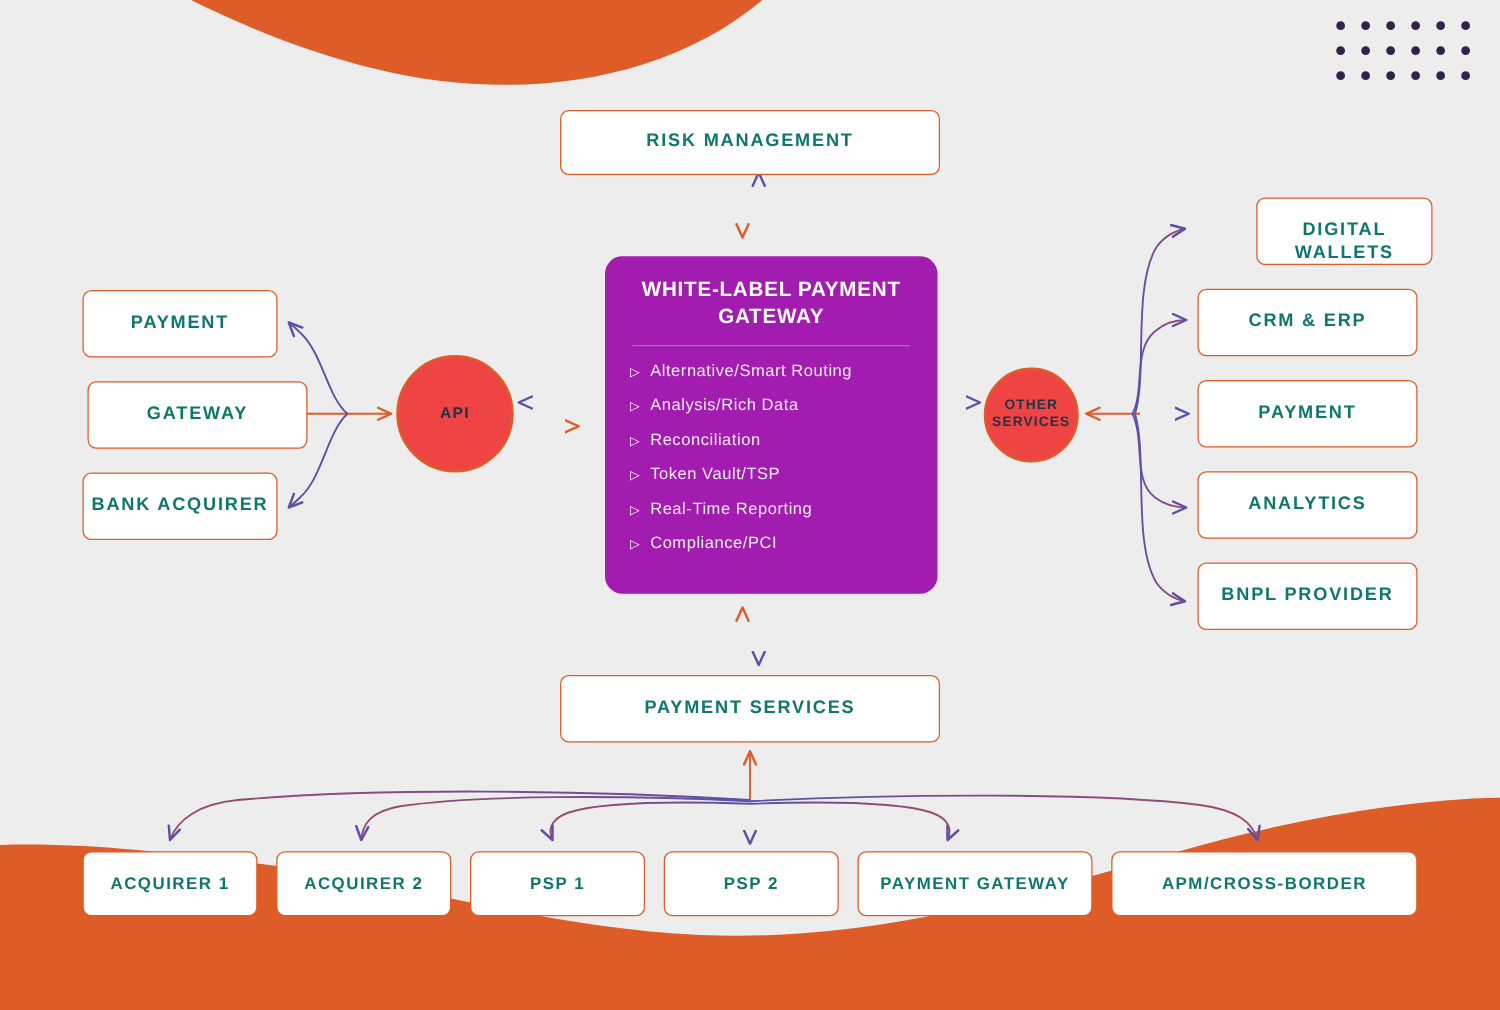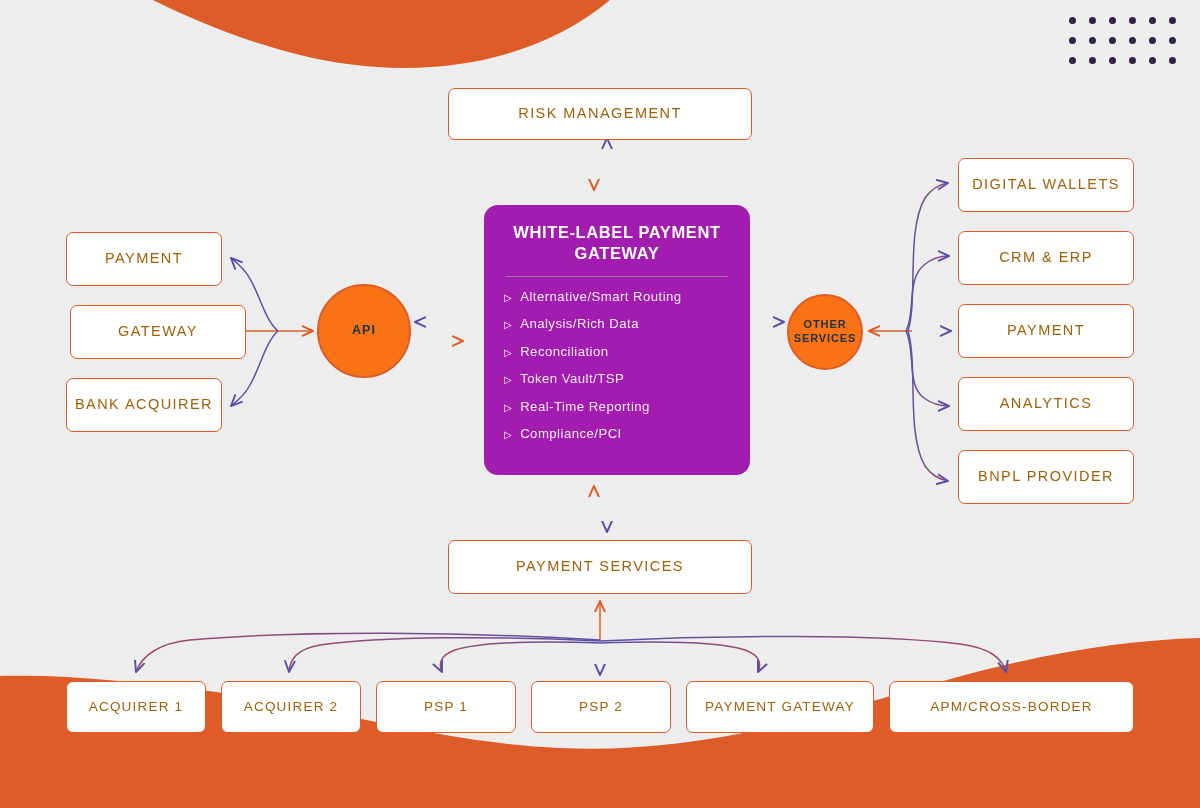--- a/index.html
+++ b/index.html
@@ -23,30 +23,30 @@
   #dotgrid i{width:7px;height:7px;border-radius:50%;background:#33214a;
     display:block;margin:auto;}
 
   
   #wires{position:absolute;left:0;top:0;width:1200px;height:808px;}
 
   
   .node{
     position:absolute;box-sizing:border-box;
     background:#fff;border:1.4px solid #dd5c27;border-radius:7px;
-    color:#a16207;
+    color:#0f766e;
     display:flex;align-items:center;justify-content:center;
     text-align:center;
-    font-size:14.5px;font-weight:400;letter-spacing:1.45px;
+    font-size:14.5px;font-weight:700;letter-spacing:1.45px;
     line-height:1.2;
     padding:0 6px;
   }
   .circle{
     position:absolute;box-sizing:border-box;
-    background:#f97316;border:2.2px solid #dd5c27;border-radius:50%;
+    background:#ef4444;border:2.2px solid #dd5c27;border-radius:50%;
     color:#1f3346;
     display:flex;align-items:center;justify-content:center;
     text-align:center;flex-direction:column;
     font-size:12.5px;font-weight:700;letter-spacing:1.1px;line-height:1.25;
   }
   .circle.small-label{font-size:11px;letter-spacing:.9px;}
 
   
   #core{
     position:absolute;left:467px;top:205px;width:266px;height:270px;
@@ -250,21 +250,21 @@
   <div class="node" style="left:66px;top:232px;width:156px;height:54px;">
     <span>PAYMENT</span>
   </div>
   <div class="node" style="left:70px;top:305px;width:176px;height:54px;">
     <span>GATEWAY</span>
   </div>
   <div class="node" style="left:66px;top:378px;width:156px;height:54px;text-align:right;">
     <span>BANK ACQUIRER</span>
   </div>
 
-  <div class="node" style="left:958px;top:158px;width:176px;height:54px;">
+  <div class="node" style="left:1005px;top:158px;width:141px;height:54px;align-items:flex-end;">
     <span>DIGITAL WALLETS</span>
   </div>
   <div class="node" style="left:958px;top:231px;width:176px;height:54px;">
     <span>CRM &amp; ERP</span>
   </div>
   <div class="node" style="left:958px;top:304px;width:176px;height:54px;">
     <span>PAYMENT</span>
   </div>
   <div class="node" style="left:958px;top:377px;width:176px;height:54px;">
     <span>ANALYTICS</span>

